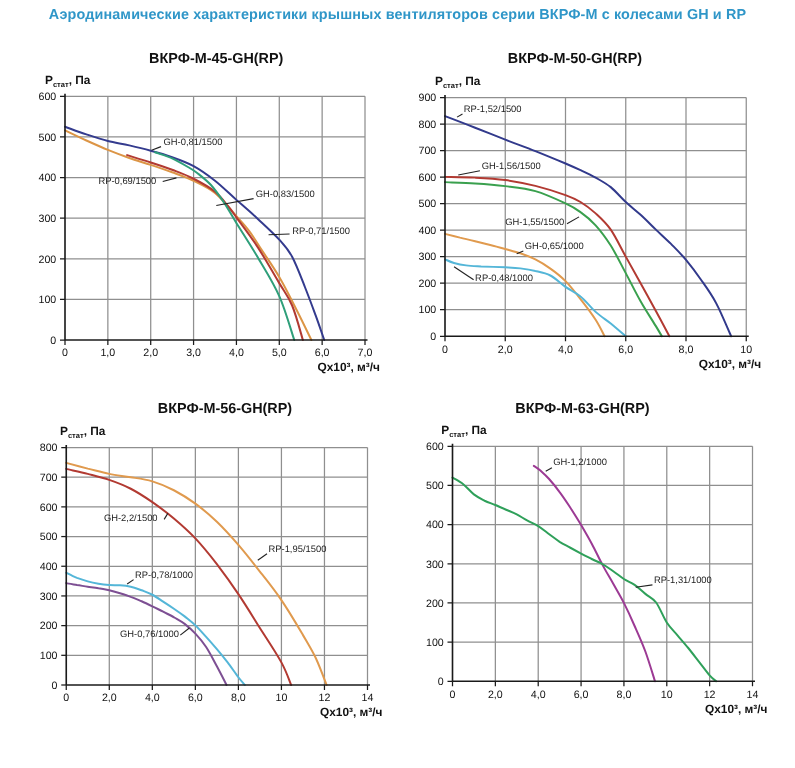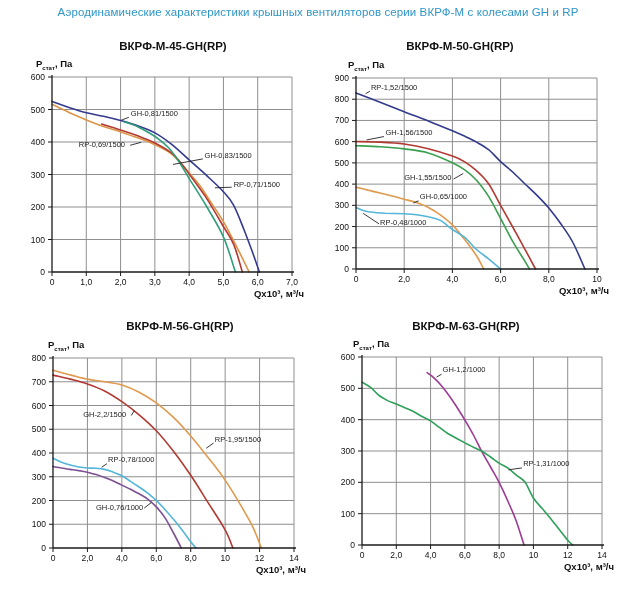--- a/index.html
+++ b/index.html
@@ -2,21 +2,21 @@
 <html><head>
 <meta charset="utf-8">
 <style>
   html, body { margin: 0; padding: 0; background: #ffffff; }
   body {
     width: 636px; height: 614px; position: relative; overflow: hidden;
     font-family: "Liberation Sans", sans-serif;
   }
   .main-title {
     position: absolute; left: 0; top: 6px; width: 636px;
-    text-align: center; font-size: 11.5px; font-weight: normal;
+    text-align: center; font-size: 11.5px; font-weight: bold;
     letter-spacing: 0.1px;
   }
   .chart-svg { position: absolute; }
   svg text { font-family: "Liberation Sans", sans-serif; }
 </style>
 </head>
 <body style="background: rgb(255, 255, 255);">
 
 <div class="main-title" style="color: rgb(47, 150, 200);">Аэродинамические характеристики крышных вентиляторов серии ВКРФ-М с колесами GH и RP</div>
 <div id="charts">

